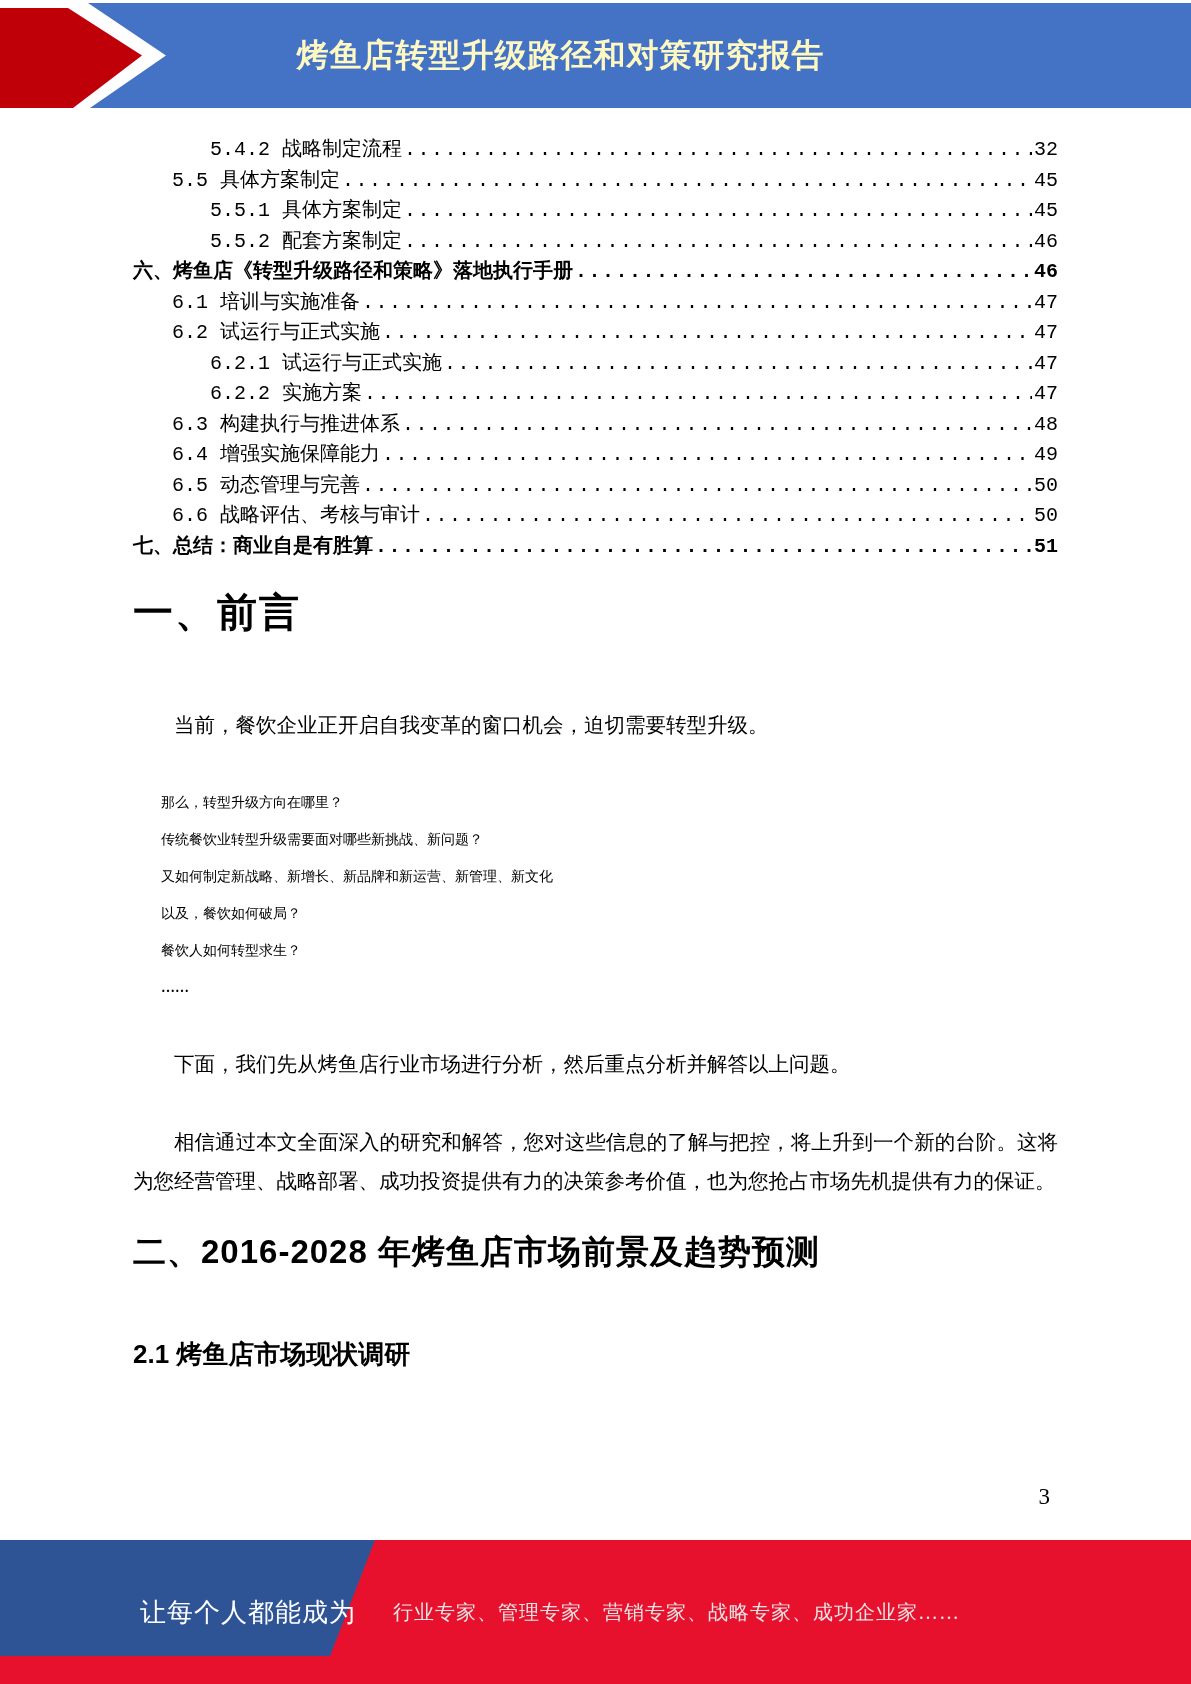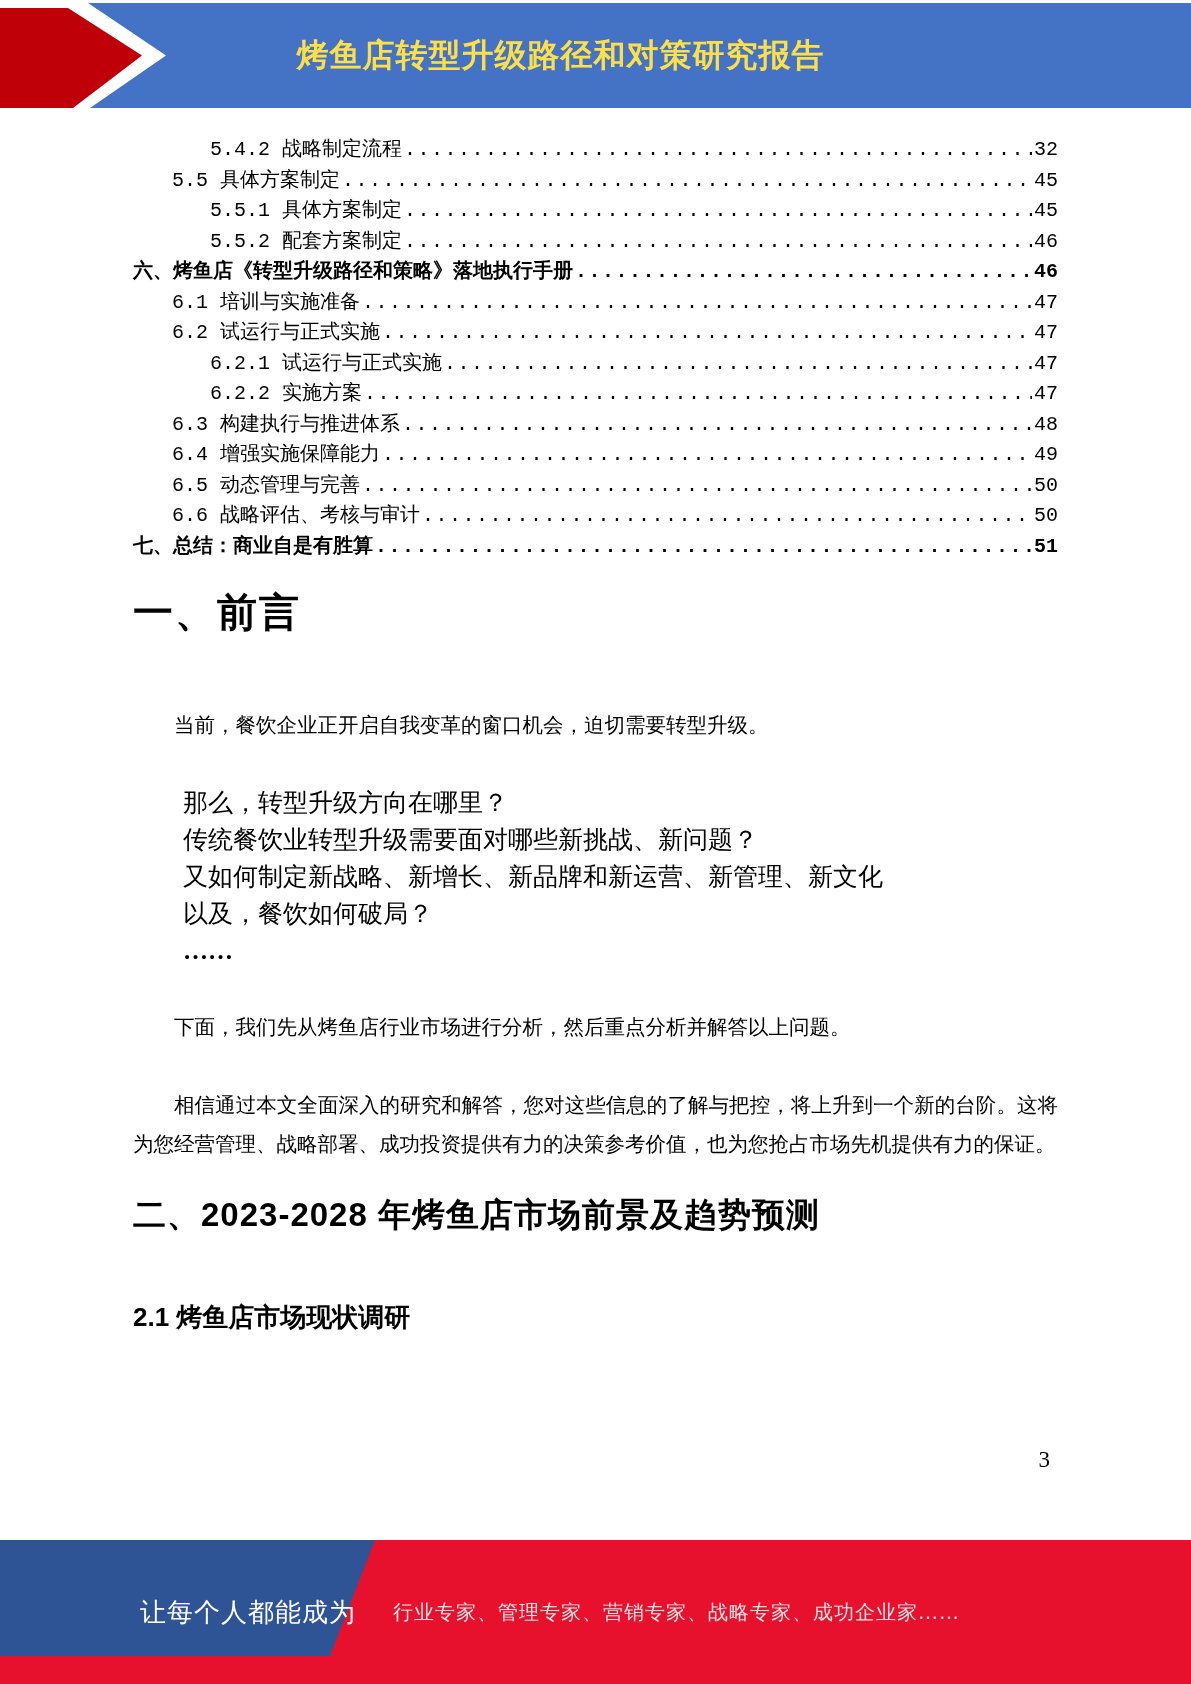--- a/index.html
+++ b/index.html
@@ -5,21 +5,21 @@
   html,body{margin:0;padding:0;}
   body{
     width:1191px;height:1684px;position:relative;background:#ffffff;overflow:hidden;
     font-family:"Liberation Serif","DejaVu Serif",serif;color:#000;
   }
   
   .banner{position:absolute;top:3px;left:0;width:1191px;height:105px;background:#4472C4;}
   .banner-title{
     position:absolute;left:0;right:0;top:0;height:105px;line-height:105px;
     text-align:center;padding-right:70px;
-    color:#fde047;font-family:"Liberation Sans","DejaVu Sans",sans-serif;
+    color:#fef9c3;font-family:"Liberation Sans","DejaVu Sans",sans-serif;
     font-weight:700;font-size:32px;letter-spacing:1px;
   }
   .chev-white{position:absolute;left:0;top:0;width:175px;height:105px;background:#ffffff;
     clip-path:polygon(0 0,88px 0,166px 50%,90px 100%,0 100%);}
   .chev-red{position:absolute;left:0;top:0;width:175px;height:105px;background:#c00008;
     clip-path:polygon(0 5px,68px 5px,142px 50%,73px 100%,0 100%);}
   
   .content{position:absolute;left:133px;top:135px;width:925px;}
   .toc-row{display:flex;align-items:flex-end;font-size:20px;line-height:30.5px;height:30.5px;white-space:nowrap;font-family:Liberation Mono, monospace;}
   .toc-row.lvl2{padding-left:39px;}
@@ -28,21 +28,21 @@
   .toc-lead{flex:1;overflow:hidden;white-space:nowrap;letter-spacing:1.5px;margin:0 2px;}
   .toc-lead::after{content:"..................................................................................................................................................................................................";}
   .toc-pg{flex:none;}
   h1.sec{
     margin:24px 0 0 0;font-family:"Liberation Sans","DejaVu Sans",sans-serif;
     font-size:40px;line-height:52px;font-weight:700;letter-spacing:2px;
   }
   .p-body{margin:0;font-size:20.5px;line-height:30px;}
   .p-first{margin-top:72px;text-indent:2em;}
   .q-block{margin-top:44px;}
-  .q-block p{margin:0;font-size:25px;line-height:37px;text-indent:2em;}
+  .q-block p{margin:0;font-size:14px;line-height:37px;text-indent:2em;}
   .q-ellipsis{font-weight:700;}
   .p-next{margin-top:43px;text-indent:2em;}
   .p-long{margin-top:44px;line-height:38.5px;text-indent:2em;text-align:justify;}
   h2.sec{
     margin:30px 0 0 0;font-family:"Liberation Sans","DejaVu Sans",sans-serif;
     font-size:33px;line-height:44px;font-weight:700;letter-spacing:1px;
   }
   h3.sec{
     margin:62px 0 0 0;font-family:"Liberation Sans","DejaVu Sans",sans-serif;
     font-size:26px;line-height:36px;font-weight:700;
@@ -147,28 +147,29 @@
 
   <h1 class="sec">一、前言</h1>
 
   <p class="p-body p-first">当前，餐饮企业正开启自我变革的窗口机会，迫切需要转型升级。</p>
 
   <div class="q-block" id="q-block">
       <p>那么，转型升级方向在哪里？</p>
       <p>传统餐饮业转型升级需要面对哪些新挑战、新问题？</p>
       <p>又如何制定新战略、新增长、新品牌和新运营、新管理、新文化</p>
       <p>以及，餐饮如何破局？</p>
+      <p>餐饮人如何转型求生？</p>
       <p class="q-ellipsis">……</p>
     </div>
 
   <p class="p-body p-next">下面，我们先从烤鱼店行业市场进行分析，然后重点分析并解答以上问题。</p>
 
   <p class="p-body p-long">相信通过本文全面深入的研究和解答，您对这些信息的了解与把控，将上升到一个新的台阶。这将为您经营管理、战略部署、成功投资提供有力的决策参考价值，也为您抢占市场先机提供有力的保证。</p>
 
-  <h2 class="sec">二、2023-2028 年烤鱼店市场前景及趋势预测</h2>
+  <h2 class="sec">二、2016-2028 年烤鱼店市场前景及趋势预测</h2>
 
   <h3 class="sec">2.1 烤鱼店市场现状调研</h3>
 
   <div class="page-num">3</div>
 </div>
 
 <div class="footer">
   <div class="footer-navy"></div>
   <div class="footer-left">让每个人都能成为</div>
   <div class="footer-right">行业专家、管理专家、营销专家、战略专家、成功企业家……</div>

